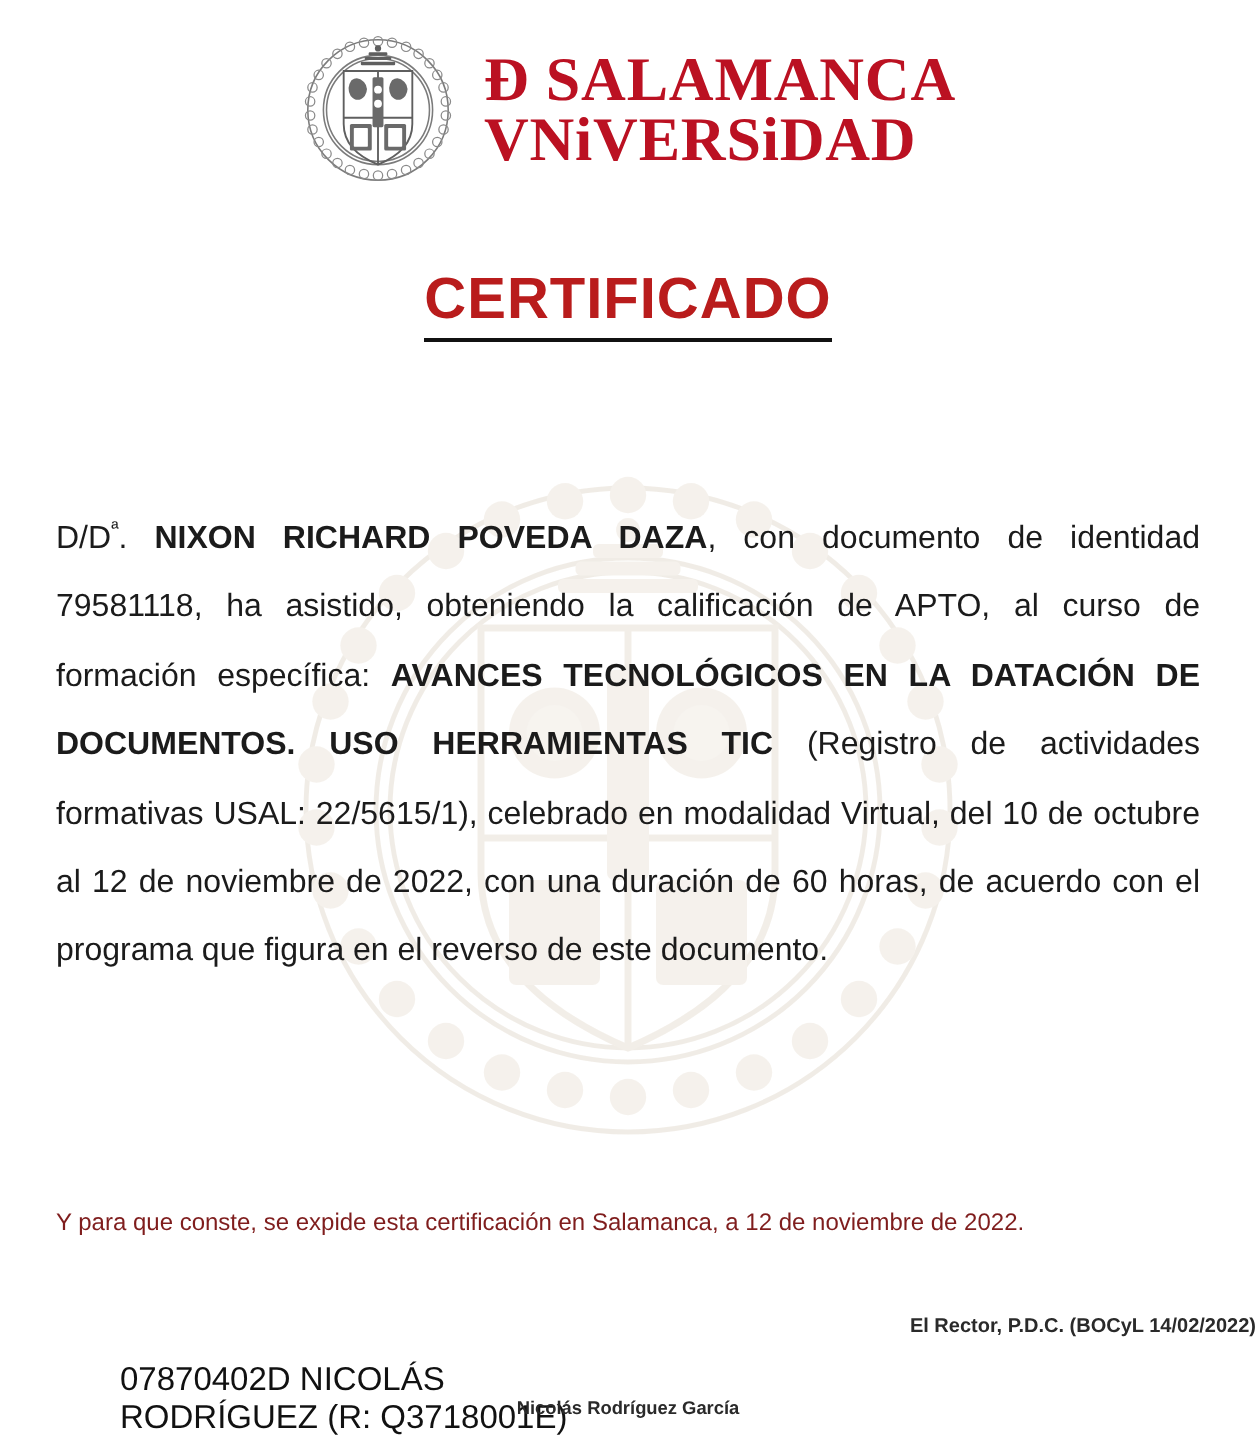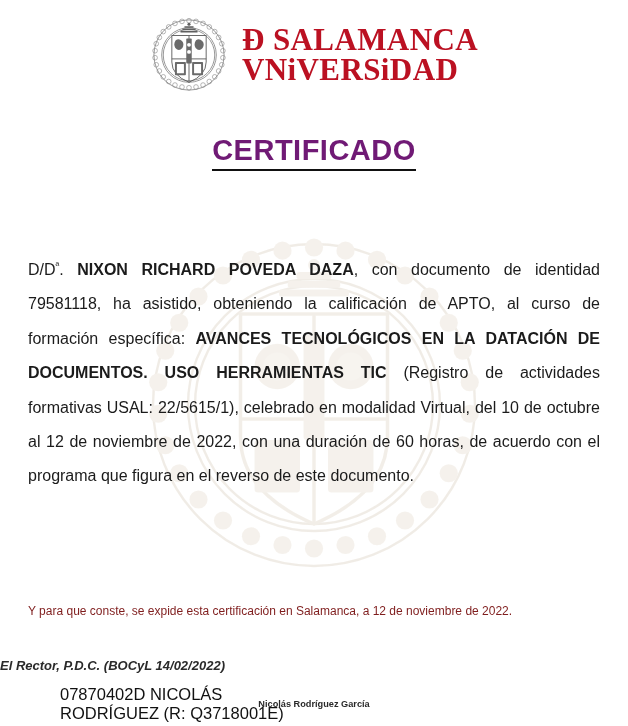--- a/index.html
+++ b/index.html
@@ -67,21 +67,21 @@
     text-align: center;
     margin-top: 42px;
   }
   .title {
     display: inline-block;
     font-size: 29px;
     font-weight: bold;
     letter-spacing: 0.5px;
     border-bottom: 2.5px solid #111;
     padding-bottom: 2px;
-    color: #701a75;
+    color: #b91c1c;
   }
 
   
   .body-block {
     position: relative;
     z-index: 2;
     margin: 0 28px;
     margin-top: 82px;
     font-size: 16px;
     line-height: 2.15;
@@ -99,26 +99,25 @@
     font-size: 12px;
     line-height: 1.85;
     text-align: justify;
     color: #7f1d1d;
   }
 
   
   .rector-line {
     position: relative;
     z-index: 2;
-    text-align: left;
-    font-size: 13px;
+    text-align: right;
+    font-size: 10px;
     font-weight: bold;
     color: #2a2a2a;
     margin-top: 36px;
-    font-style: italic;
   }
 
   .sign-row {
     position: relative;
     z-index: 2;
     display: flex;
     align-items: flex-start;
     margin-top: 12px;
     padding-left: 60px;
     gap: 14px;

